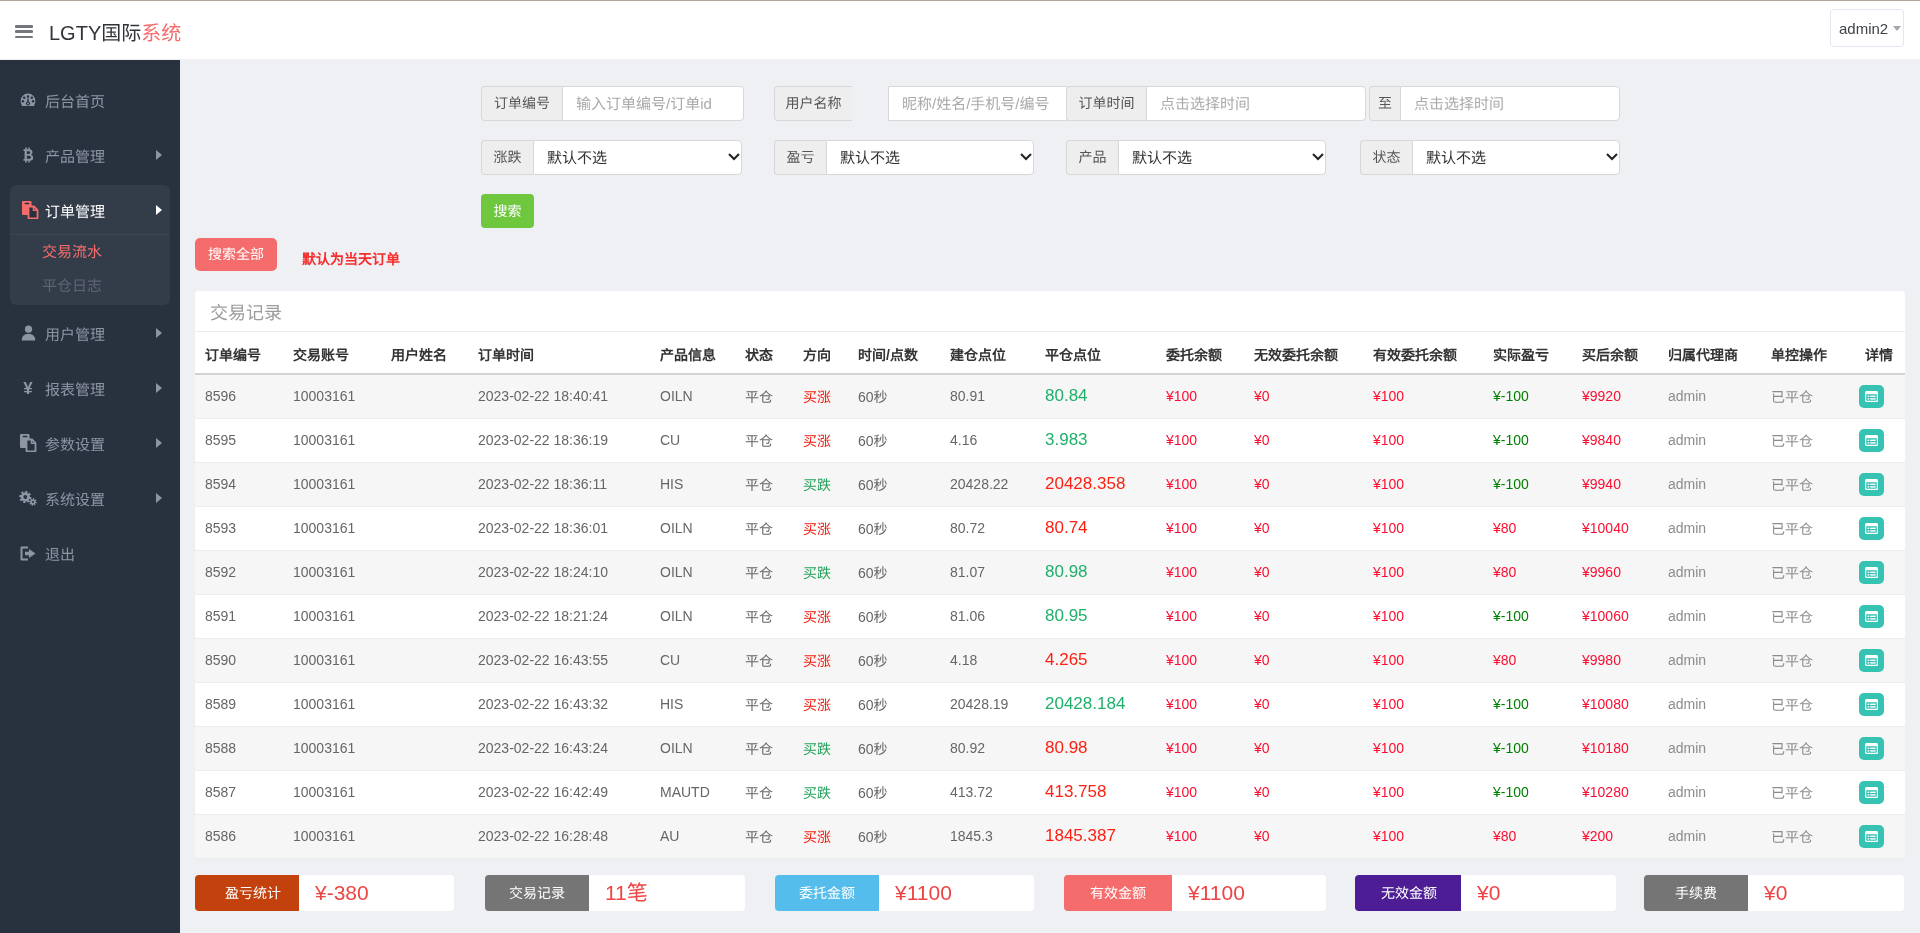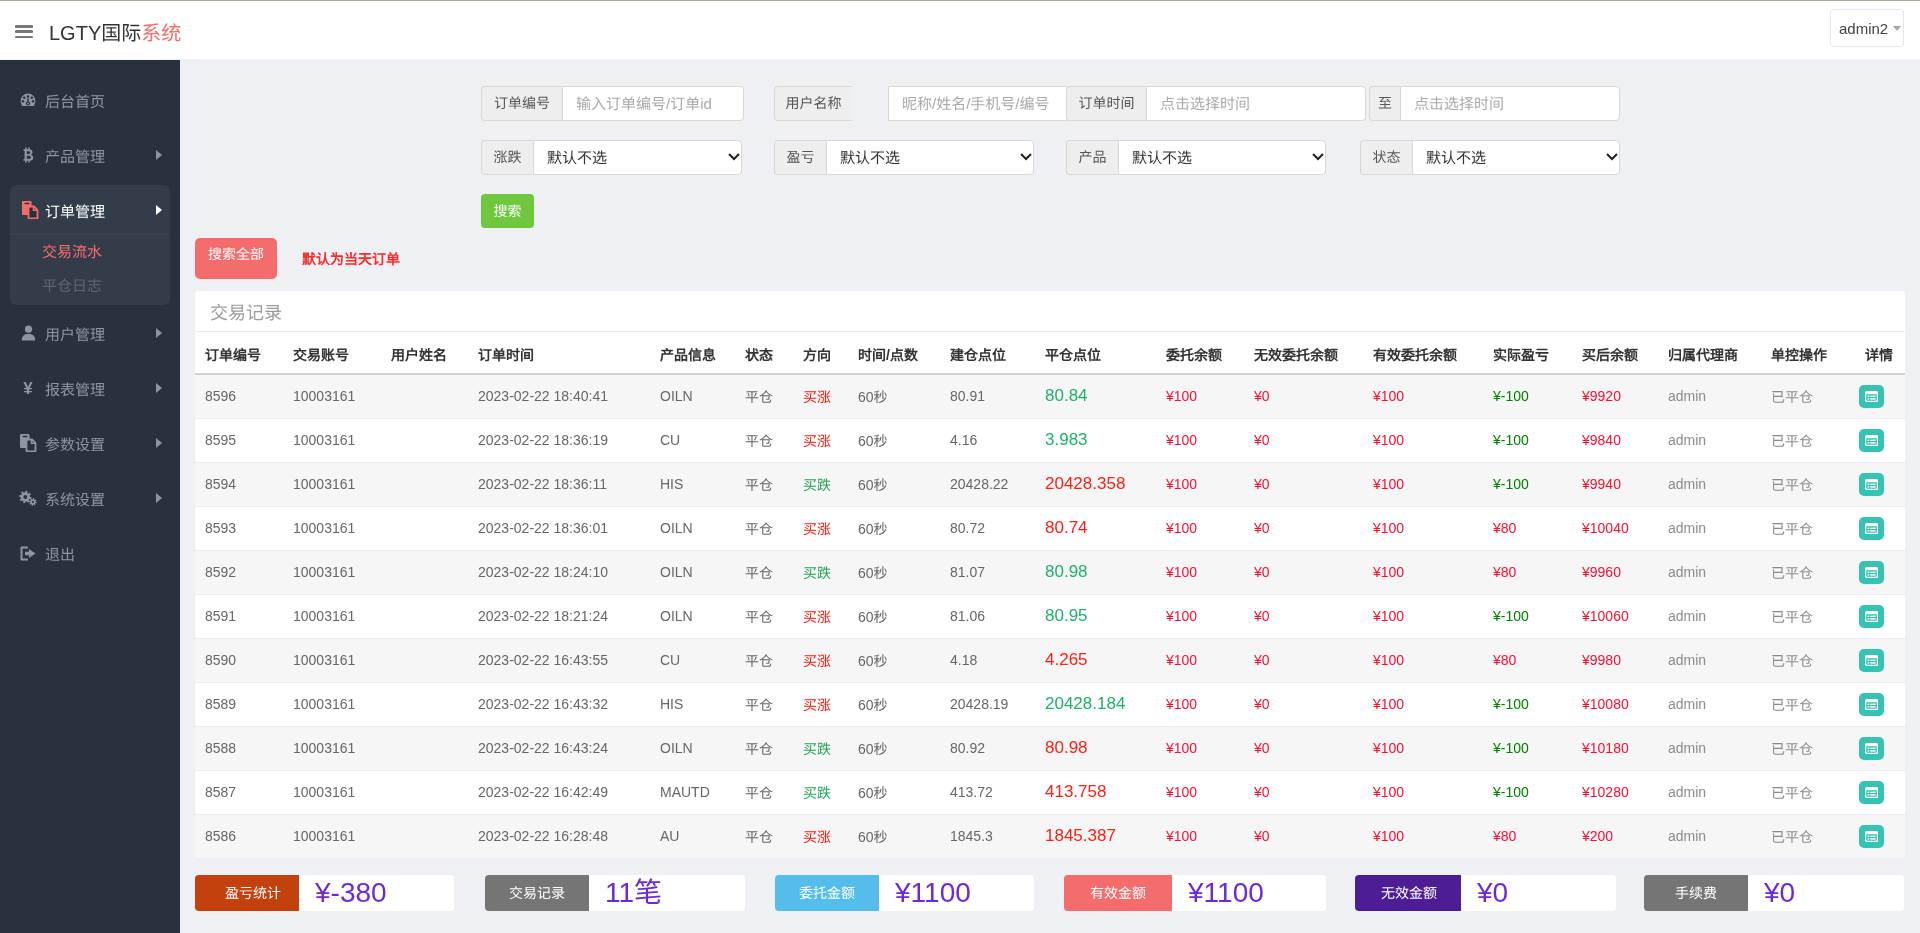--- a/index.html
+++ b/index.html
@@ -33,21 +33,21 @@
 .sub.off { color:#5d6573; }
 
 
 .ig { position:absolute; height:35px; }
 .ig .lab { position:absolute; left:0; top:0; height:35px; background:#eee; border:1px solid #d7d7d7; border-right:none; border-radius:4px 0 0 4px; color:#555; font-size:14px; text-align:center; line-height:33px; }
 .ig .inp { position:absolute; top:0; height:35px; background:#fff; border:1px solid #d7d7d7; border-radius:0 4px 4px 0; font-size:15px; color:#aaa; line-height:33px; padding-left:13px; }
 .ig .sel { color:#333; }
 .ig .chev { position:absolute; top:13px; width:10px; height:10px; }
 .ig .chev svg { display:block; }
 .btn-search { position:absolute; left:481px; top:194px; width:53px; height:34px; background:#6fc73e; border-radius:4px; color:#fff; font-size:14px; text-align:center; line-height:34px; }
-.btn-all { position:absolute; left:195px; top:238px; width:82px; height:41px; background:#f56c6c; border-radius:5px; color:#fff; font-size:14px; text-align:center; line-height:33px; }
+.btn-all { position:absolute; left:195px; top:238px; width:82px; height:33px; background:#f56c6c; border-radius:5px; color:#fff; font-size:14px; text-align:center; line-height:33px; }
 .hint { position:absolute; left:302px; top:248px; color:#f72c2c; font-size:14px; font-weight:bold; }
 
 
 .panel { position:absolute; left:195px; top:291px; width:1710px; height:567px; background:#fff; border-radius:4px; }
 .ptitle-wrap { position:absolute; left:195px; top:291px; width:1710px; height:41px; border-bottom:1px solid #ececec; }
 .ptitle-wrap span { position:absolute; left:15px; top:7px; font-size:18px; color:#9c9c9c; }
 table.grid { position:absolute; left:195px; top:332px; width:1710px; border-collapse:collapse; table-layout:fixed; font-size:14px; }
 table.grid th { height:42px; border-bottom:2px solid #d2d2d2; text-align:left; padding:2px 0 0 10px; color:#333; font-size:14px; font-weight:bold; white-space:nowrap; }
 table.grid td { height:44px; border-bottom:1px solid #ececec; padding:0 0 0 10px; color:#666; white-space:nowrap; overflow:hidden; }
 table.grid tr.odd td { background:#f6f6f6; }
@@ -57,21 +57,21 @@
 .big-r { color:#fd2013; font-size:17px; }
 .dirup { color:#f21c0d; }
 .dirdn { color:#27a35c; }
 table.grid td.gray { color:#8c8c8c; }
 .btn-detail { display:inline-block; width:25px; height:23px; background:#36c3b3; border-radius:5px; position:relative; vertical-align:middle; margin-left:-6px; }
 .btn-detail svg { position:absolute; left:6px; top:6px; }
 
 
 .sg { position:absolute; top:875px; height:36px; }
 .sg .slab { position:absolute; left:0; top:0; height:36px; border-radius:4px 0 0 4px; color:#fff; font-size:14px; text-align:center; line-height:36px; }
-.sg .sval { position:absolute; top:0; height:36px; background:#fff; border-radius:0 4px 4px 0; font-size:28px; color:#6d28d9; line-height:36px; padding-left:16px; }
+.sg .sval { position:absolute; top:0; height:36px; background:#fff; border-radius:0 4px 4px 0; font-size:21px; color:#ef4444; line-height:36px; padding-left:16px; }
 </style>
 </head>
 <body>
 
 <div class="sidebar">
   <div class="menu">
     <div class="mitem">
         <span class="ic" id="ic-dash">
           <svg width="16" height="14" viewBox="0 0 16 14">
             <path d="M8 0.6 A7.4 7.4 0 0 0 0.6 8 Q0.6 10.6 1.9 12.4 Q2.1 12.9 2.7 12.9 L13.3 12.9 Q13.9 12.9 14.1 12.4 Q15.4 10.6 15.4 8 A7.4 7.4 0 0 0 8 0.6 Z" fill="#8d95a3"></path>

